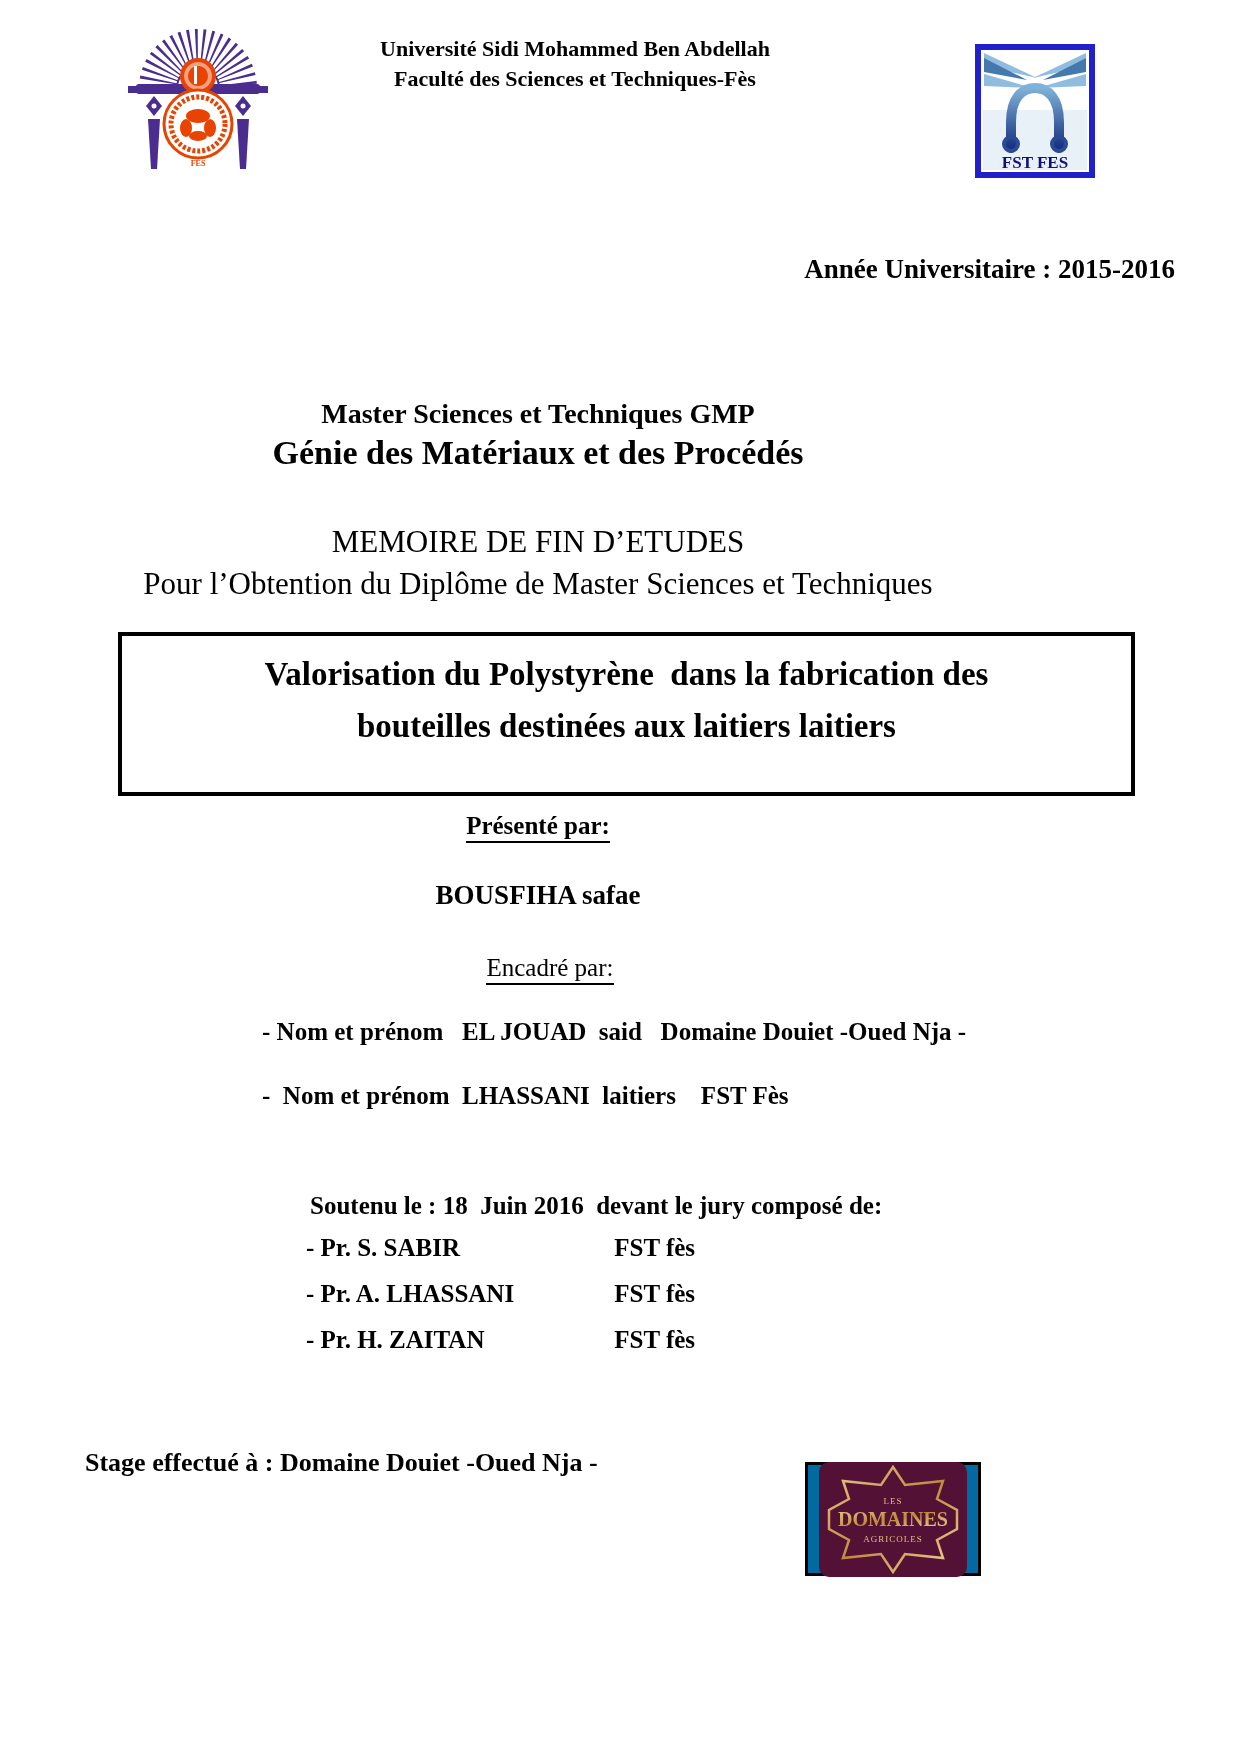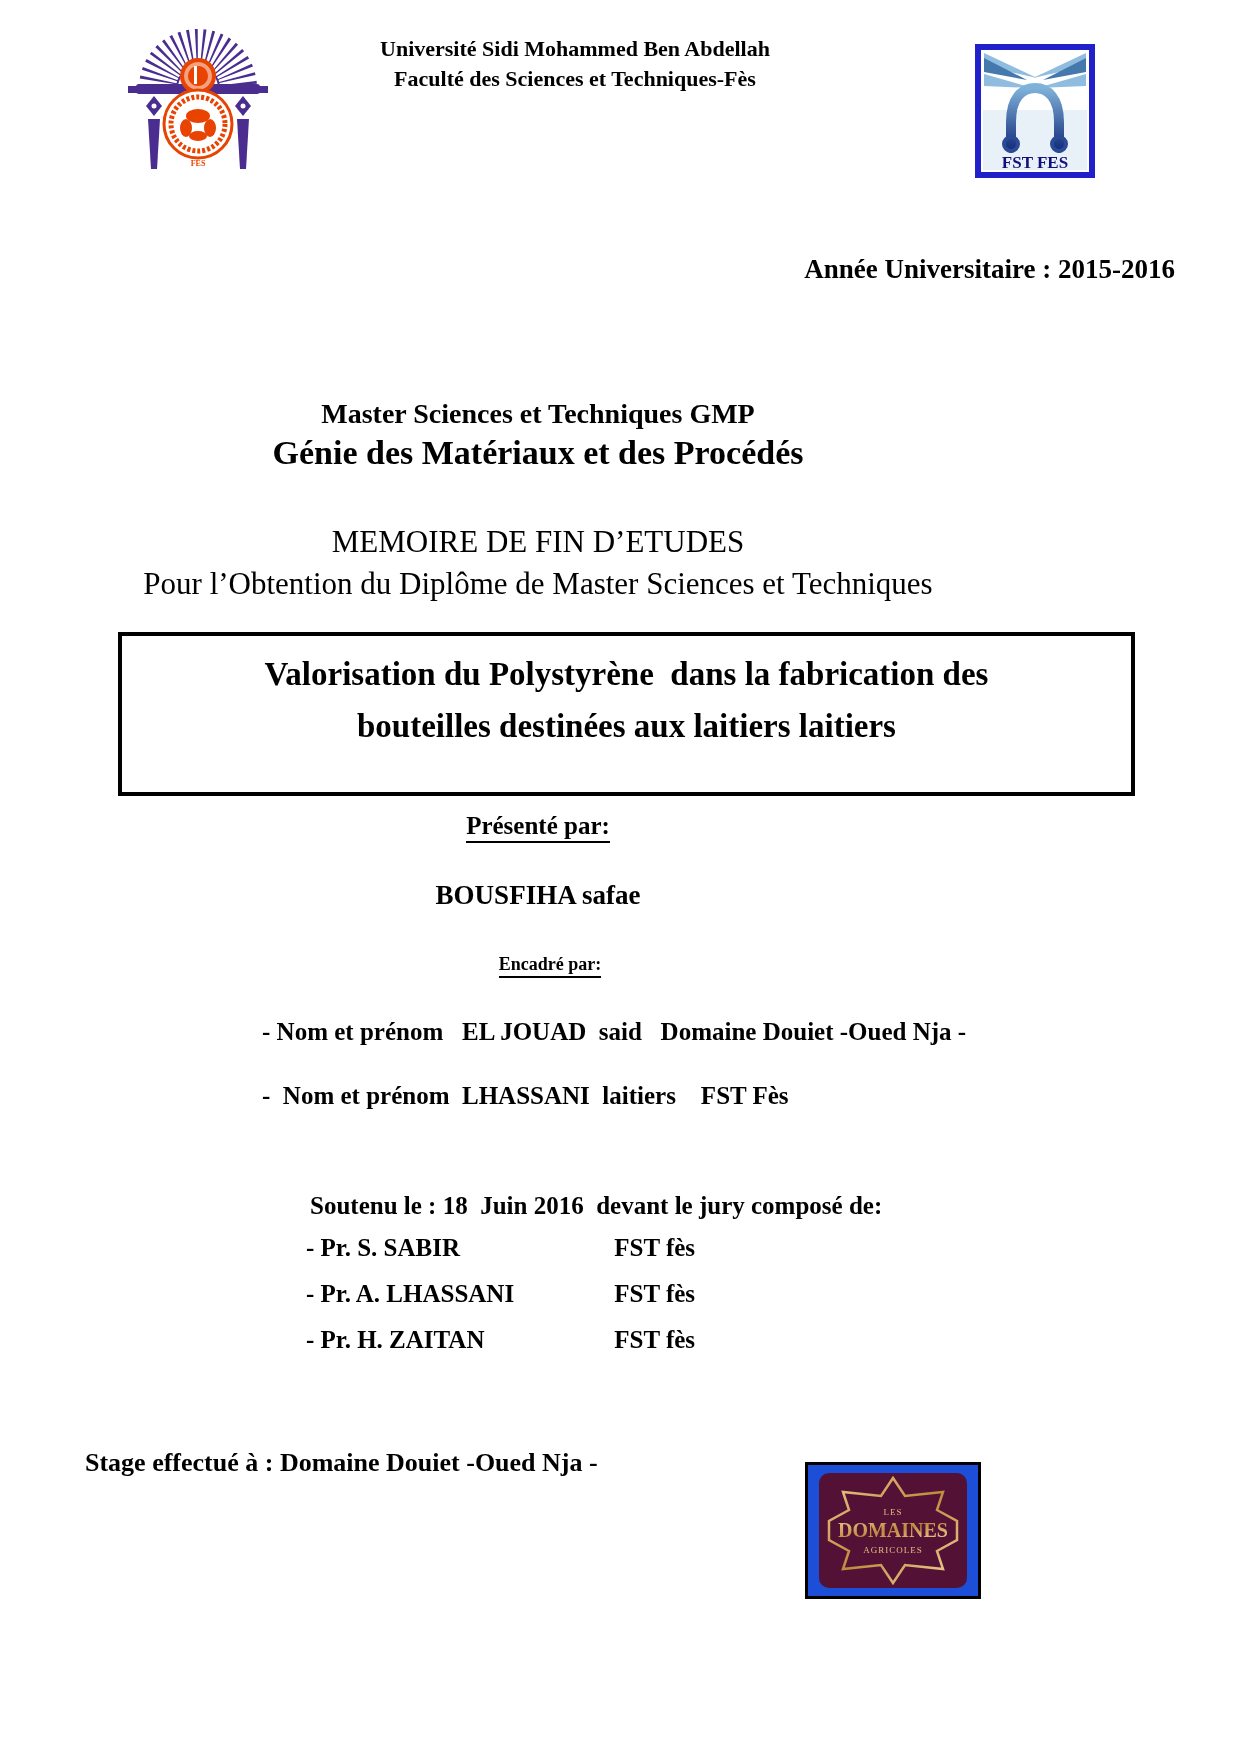--- a/index.html
+++ b/index.html
@@ -51,38 +51,38 @@
   }
   .keep { white-space: pre; }
 
   .presente { top: 812px; font-weight: bold; font-size: 25px; }
   .presente span, .encadre span {
     display: inline-block;
     border-bottom: 2px solid #000;
     padding-bottom: 1px;
   }
   .bousfiha { top: 880px; font-weight: bold; font-size: 27px; }
-  .encadre  { top: 954px; font-weight: bold; font-size: 18px; padding-left: 24px; }
+  .encadre  { top: 954px; font-weight: normal; font-size: 25px; padding-left: 24px; }
 
   .sup { left: 262px; font-weight: bold; font-size: 25px; white-space: pre; text-align: right; }
   .sup1 { top: 1018px; }
   .sup2 { top: 1082px; }
 
   .soutenu { left: 310px; top: 1192px; font-weight: bold; font-size: 25px; white-space: pre; }
   .jury { left: 306px; top: 1234px; font-weight: bold; font-size: 25px; }
   .jury-row { height: 46px; }
   .jury-name { display: inline-block; width: 302px; white-space: pre; }
   .jury-aff  { display: inline-block; white-space: pre; }
 
   .stage { left: 85px; top: 1448px; font-weight: bold; font-size: 26px; }
 
   .domaines-box {
-    left: 805px; top: 1462px; width: 176px; height: 137px;
+    left: 805px; top: 1462px; width: 176px; height: 114px;
     border: 3px solid #000;
-    background: #1d4ed8;
+    background: #0369a1;
     display: flex; align-items: center; justify-content: center;
   }
 </style>
 </head>
 <body>
 
 <div class="page">
 
   <div class="abs emblem-wrap">
     <svg width="145" height="147" viewBox="0 0 145 147" aria-hidden="true">

